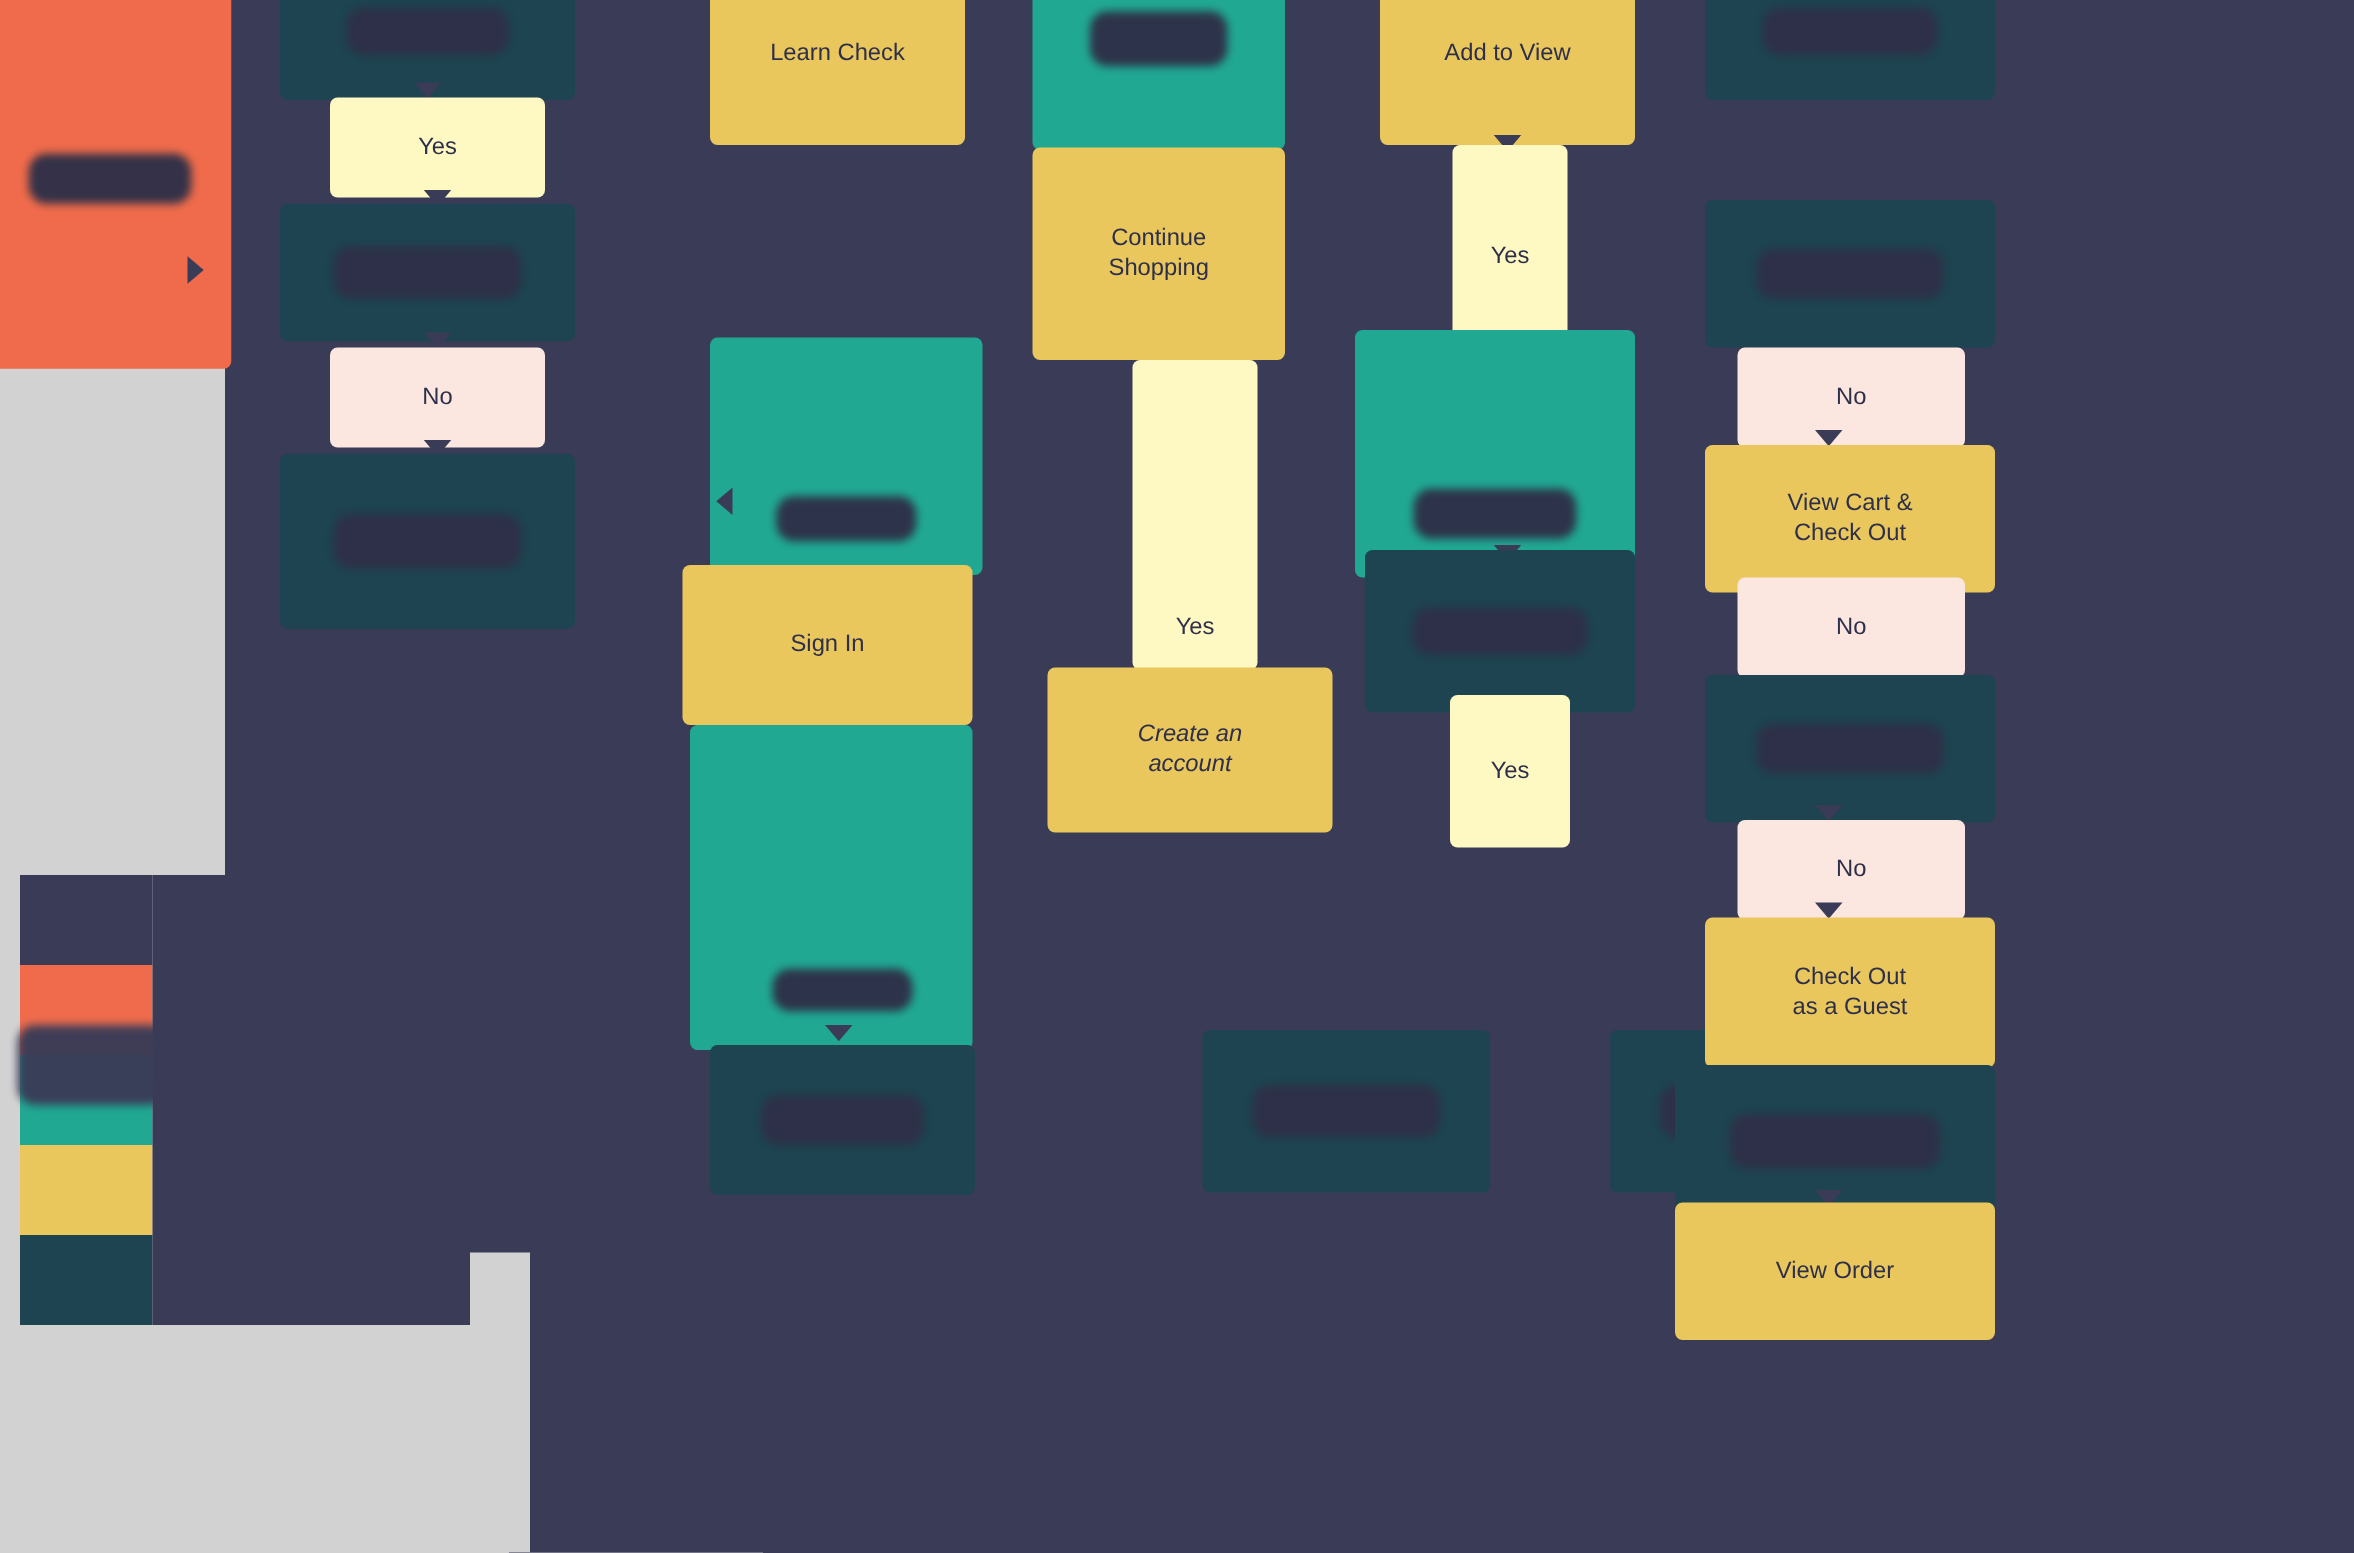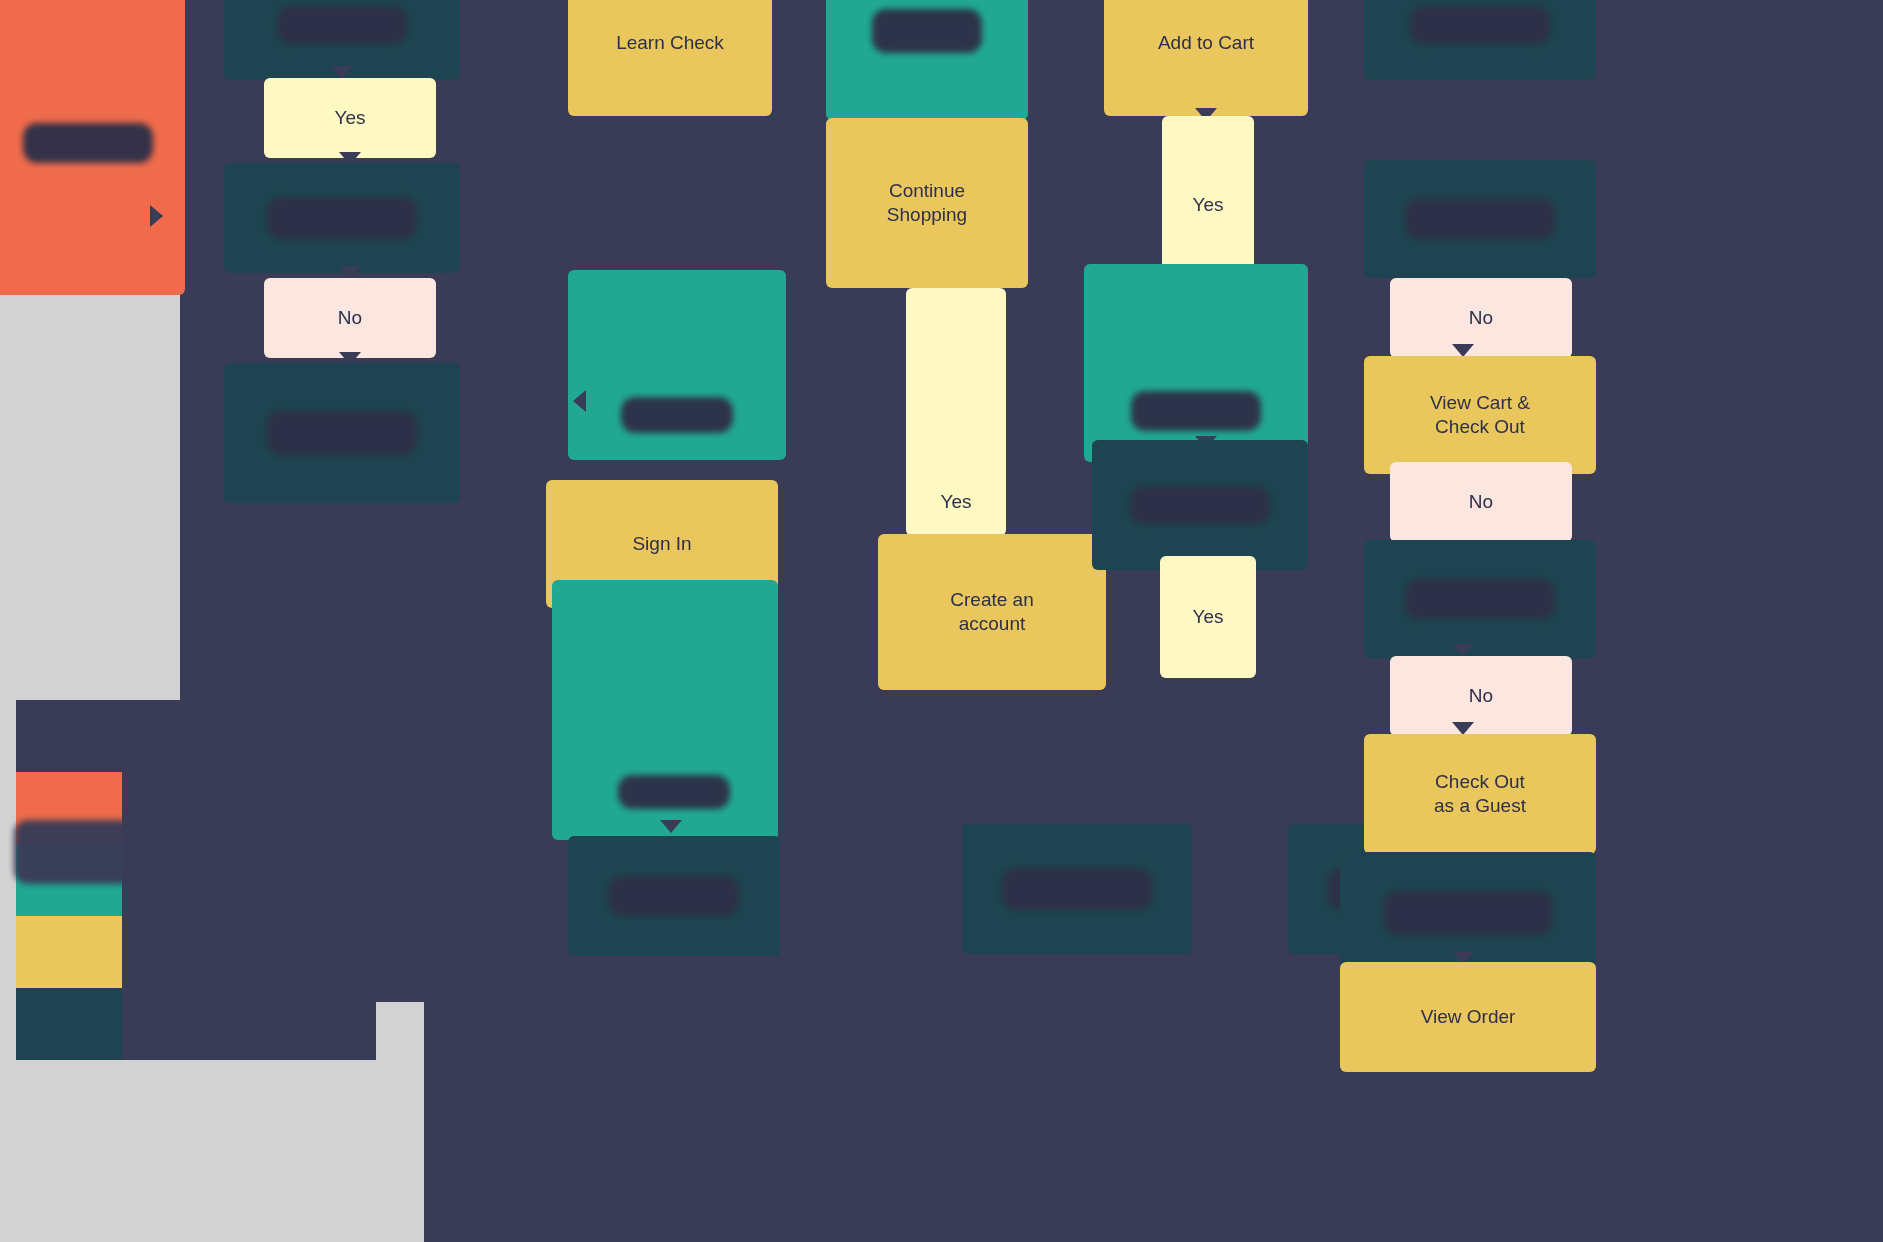--- a/index.html
+++ b/index.html
@@ -119,21 +119,21 @@
 
   <div class="node yellow" style="left:568px;top:-30px;width:204px;height:146px;">
     <span>Learn Check</span>
   </div>
 
   <div class="node teal" style="left:568px;top:270px;width:218px;height:190px;">
     <span class="redacted ondark" style="width:112px;height:36px;position:relative;top:50px;"></span>
   </div>
   <div class="arrow-left" style="left:573px;top:390px;"></div>
 
-  <div class="node yellow" style="left:546px;top:452px;width:232px;height:128px;margin-top:28px;">
+  <div class="node yellow" style="left:546px;top:452px;width:232px;height:128px;">
     <span>Sign In</span>
   </div>
 
   <div class="node teal" style="left:552px;top:452px;width:226px;height:388px;background:transparent;"></div>
   <div class="panel teal" style="left:552px;top:580px;width:226px;height:260px;border-radius:6px;"></div>
   <span class="redacted ondark" style="position:absolute;left:618px;top:775px;width:112px;height:34px;"></span>
   <div class="arrow-down" style="left:660px;top:820px;"></div>
 
   <div class="node darkteal" style="left:568px;top:836px;width:212px;height:120px;">
     <span class="redacted ondark" style="width:130px;height:40px;"></span>
@@ -145,31 +145,31 @@
 
   <div class="node yellow" style="left:826px;top:118px;width:202px;height:170px;">
     <span>Continue
 Shopping</span>
   </div>
 
   <div class="node mint" style="left:906px;top:288px;width:100px;height:248px;font-size:19px;align-items:flex-end;padding-bottom:22px;">
     <span>Yes</span>
   </div>
 
-  <div class="node yellow" style="left:878px;top:534px;width:228px;height:156px;">
+  <div class="node yellow" style="left:838px;top:534px;width:228px;height:132px;font-style:italic;">
     <span>Create an
 account</span>
   </div>
 
   <div class="node darkteal" style="left:962px;top:824px;width:230px;height:130px;">
     <span class="redacted ondark" style="width:150px;height:42px;"></span>
   </div>
 
   <div class="node yellow" style="left:1104px;top:-30px;width:204px;height:146px;">
-    <span>Add to Cart</span>
+    <span>Add to View</span>
   </div>
   <div class="arrow-down" style="left:1195px;top:108px;"></div>
 
   <div class="node mint" style="left:1162px;top:116px;width:92px;height:178px;">
     <span>Yes</span>
   </div>
 
   <div class="node teal" style="left:1084px;top:264px;width:224px;height:198px;">
     <span class="redacted ondark" style="width:130px;height:40px;position:relative;top:48px;"></span>
   </div>

